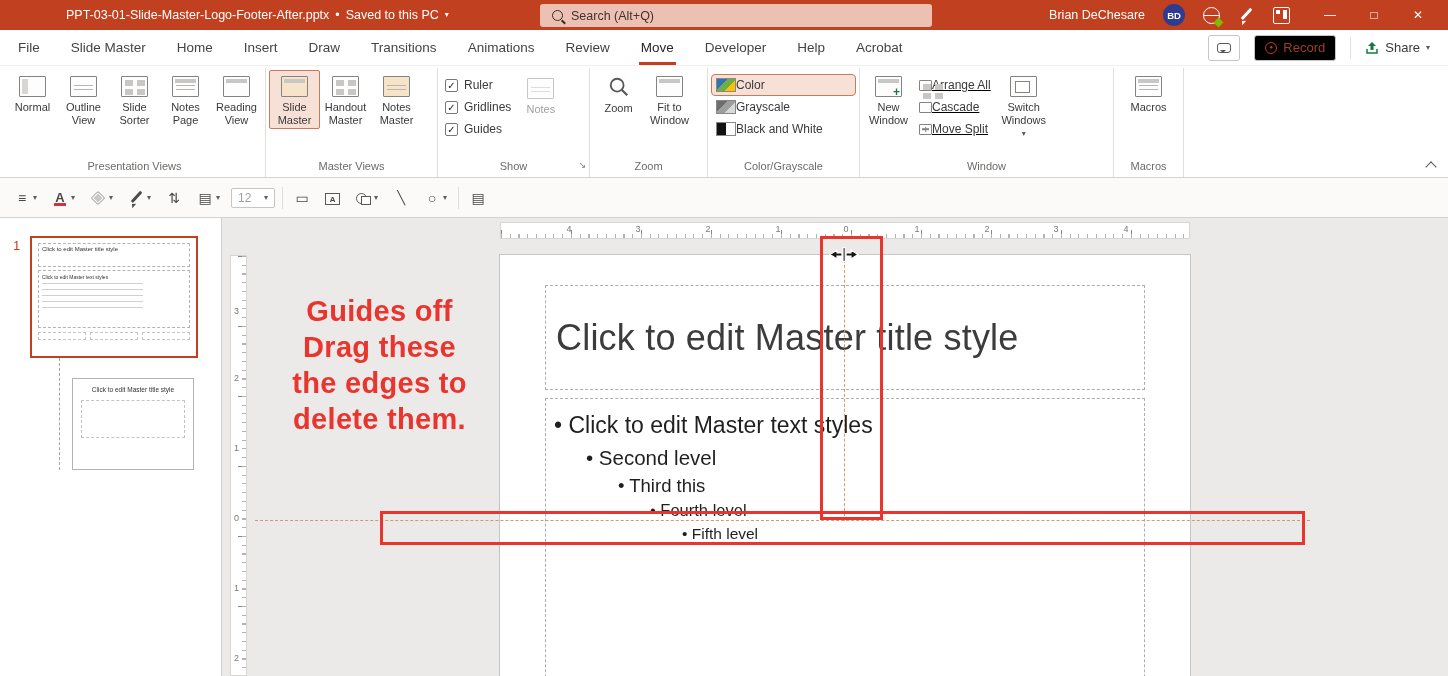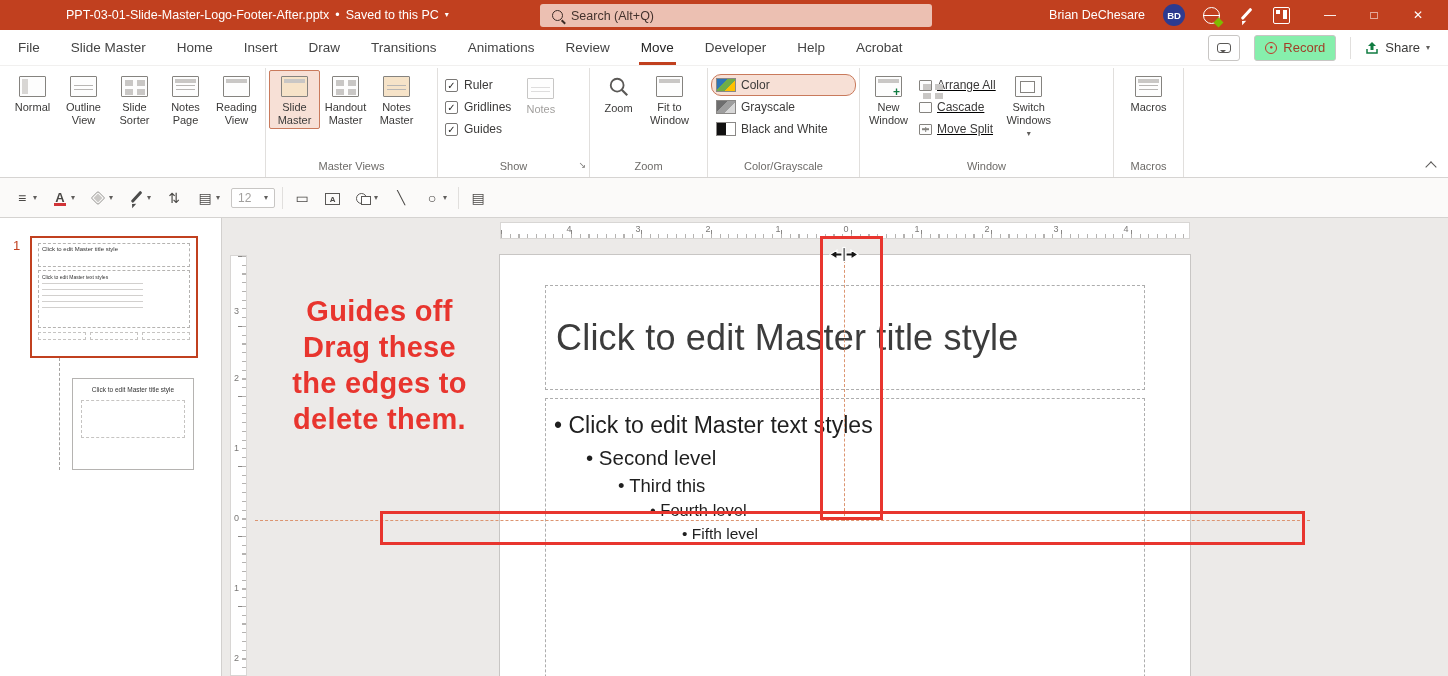--- a/index.html
+++ b/index.html
@@ -34,38 +34,38 @@
 
   
   .tabrow{position:absolute;left:0;top:30px;width:100%;height:36px;background:#FFF;display:flex;align-items:stretch;border-bottom:1px solid #F1F0EF;}
   .tabs{display:flex;align-items:stretch;gap:27px;padding-left:16px;font-size:13.5px;color:#444;}
   .tab{display:flex;align-items:center;padding:0 2px;white-space:nowrap;cursor:default;}
   .tab.active{box-shadow:inset 0 -3px 0 var(--brand);font-weight:400;color:#262626;}
   .tabrow-right{margin-left:auto;display:flex;align-items:center;gap:14px;padding-right:18px;}
   .comment-btn{width:32px;height:26px;border:1px solid var(--hardborder);border-radius:3px;display:flex;align-items:center;justify-content:center;background:#FFF;}
   .bubble{width:14px;height:10px;border:1.5px solid #5A5856;border-radius:3px;position:relative;}
   .bubble::after{content:"";position:absolute;left:2px;bottom:-4px;border:3px solid transparent;border-top-color:#5A5856;}
-  .record-btn{height:26px;border:1px solid var(--hardborder);border-radius:3px;background:#86efac;display:flex;align-items:center;gap:6px;padding:0 10px;font-size:13px;color:#A13E27;}
+  .record-btn{height:26px;border:1px solid var(--hardborder);border-radius:3px;background:#000000;display:flex;align-items:center;gap:6px;padding:0 10px;font-size:13px;color:#A13E27;}
   .recdot{width:12px;height:12px;border:1.6px solid #C0392B;border-radius:50%;color:#C0392B;font-size:6px;line-height:9px;text-align:center;overflow:hidden;}
   .share-btn{display:flex;align-items:center;gap:6px;font-size:13px;color:#3B3A39;}
   .share-btn svg{display:block;}
   .caret{font-size:8px;color:#605E5C;line-height:1;}
 
   
   .ribbon{position:absolute;left:0;top:66px;width:100%;height:112px;background:#FFF;border-bottom:1px solid #D6D4D2;display:flex;padding:2px 4px 0 4px;}
   .rgroup{display:flex;flex-direction:column;position:relative;border-right:1px solid var(--border);padding:2px 3px 0 3px;}
   .rgroup .content{display:flex;align-items:flex-start;height:88px;}
   .glabel{height:18px;line-height:16px;font-size:11px;color:var(--graytext);text-align:center;position:relative;}
   .launcher{position:absolute;right:0px;bottom:3px;font-size:9px;color:#7A7876;}
   .rbtn{display:flex;flex-direction:column;align-items:center;gap:4px;width:51px;padding:5px 1px 2px 1px;border:1px solid transparent;border-radius:2px;font-size:11px;line-height:1.15;text-align:center;color:var(--ink);cursor:default;}
   .rbtn.sel{background:#F7E0D6;border-color:#C97A5C;}
   .rbtn .lbl{white-space:normal;}
   .rbtn.disabled{color:#A19F9D;}
   .rbtn.disabled .fr{opacity:.45;}
-  .srow{display:flex;align-items:center;gap:5px;font-size:12px;color:var(--ink);padding:3px 4px;border:1px solid transparent;border-radius:10px;white-space:nowrap;}
+  .srow{display:flex;align-items:center;font-size:12px;color:var(--ink);padding:3px 4px;border:1px solid transparent;border-radius:4px;white-space:nowrap;}
   .srow.sel{background:#F7E0D6;border-color:#C97A5C;}
   .cbrow{display:flex;align-items:center;gap:6px;font-size:12px;color:var(--ink);height:22px;padding:0 4px;}
   .cb{width:13px;height:13px;border:1px solid #7A7876;background:#FFF;font-size:10px;line-height:12px;text-align:center;color:#1F1F1E;border-radius:2px;}
 
   
   .fr{border:1px solid #85837F;background:#FDFDFD;display:inline-block;position:relative;border-radius:1px;}
   .i26{width:27px;height:21px;}
   .i13{width:13px;height:11px;}
   .fr.strip::before{content:"";position:absolute;left:2px;right:2px;top:2px;height:4px;background:#C9C7C5;}
   .fr.lines::after{content:"";position:absolute;left:3px;right:3px;top:8px;bottom:3px;background:repeating-linear-gradient(#B8B6B4 0 1.5px,transparent 1.5px 4px);}
@@ -228,20 +228,21 @@
           </div>
         <div class="rbtn">
             <span class="fr i26 strip lines"></span>
             <span class="lbl">Notes Page</span>
           </div>
         <div class="rbtn">
             <span class="fr i26 strip"></span>
             <span class="lbl">Reading View</span>
           </div>
       </div>
+      <div class="glabel">Presentation Views</div>
     </div>
 
     <div class="rgroup" style="width:172px;">
       <div class="content">
         <div class="rbtn sel">
             <span class="fr i26 tan strip"></span>
             <span class="lbl">Slide Master</span>
           </div>
         <div class="rbtn">
             <span class="fr i26 grid4"></span>

